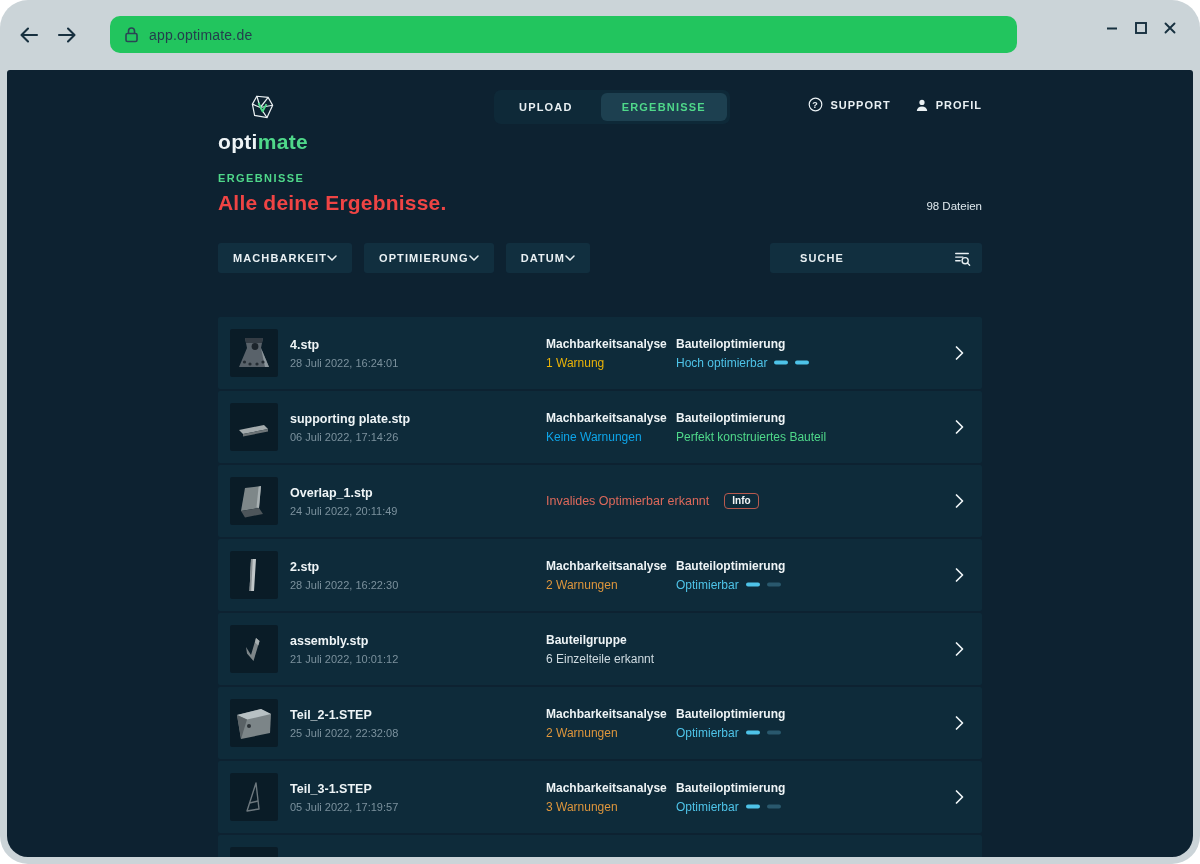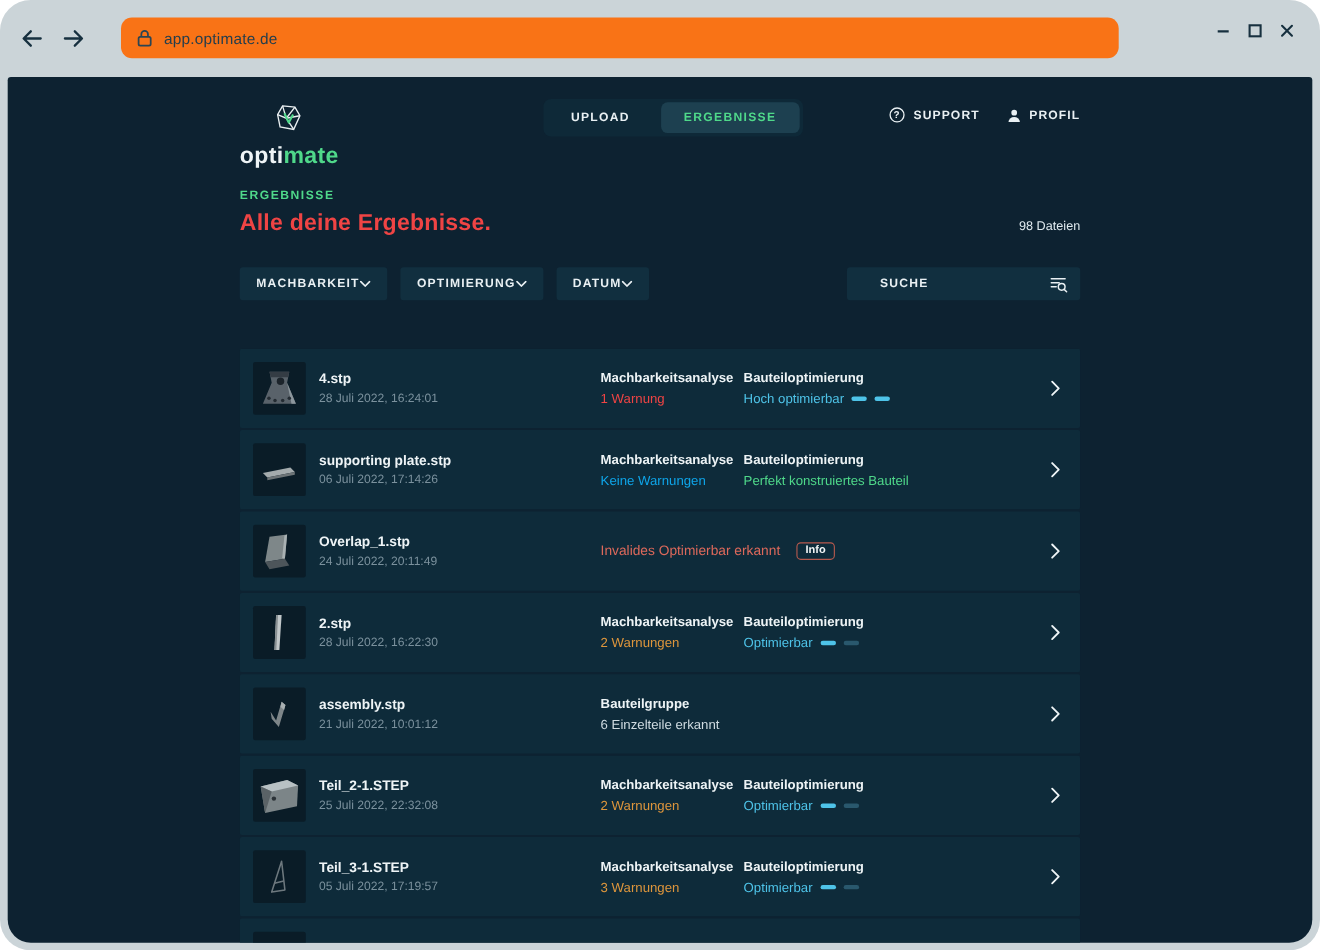--- a/index.html
+++ b/index.html
@@ -9,21 +9,21 @@
   .window { position:relative; width:1200px; height:864px; background:#cbd4d8;
             border-radius:28px; overflow:hidden; }
 
   
   .chrome { position:absolute; top:0; left:0; right:0; height:70px; }
   .nav-btn { position:absolute; top:21px; width:28px; height:28px; background:none; border:none;
              cursor:pointer; color:#17303f; }
   .nav-btn svg { display:block; }
   .btn-back { left:16px; } .btn-fwd { left:54px; }
   .urlbar { position:absolute; left:110px; top:16px; width:907px; height:37px;
-            background:#f97316; border-radius:10px; display:flex; align-items:center;
+            background:#22c55e; border-radius:10px; display:flex; align-items:center;
             padding:0 14px; gap:10px; }
   .url-text { font-size:14px; color:#243e4d; letter-spacing:0.2px; }
   .win-controls { position:absolute; right:22px; top:20px; display:flex; gap:13px; align-items:center; }
   .win-controls span { display:inline-flex; width:16px; height:16px; align-items:center;
                        justify-content:center; cursor:pointer; }
 
   
   .page { position:absolute; top:70px; left:7px; right:7px; bottom:7px;
           background:#0d2231; border-radius:3px 3px 21px 21px; overflow:hidden;
           color:#eef4f6; }
@@ -214,21 +214,21 @@
               <circle cx="20" cy="35" r="1.6" fill="#242c33"></circle>
               <circle cx="27" cy="35" r="1.6" fill="#242c33"></circle>
               <circle cx="33" cy="33" r="1.6" fill="#242c33"></circle>
             </svg></div>
           <div class="file-info">
             <div class="file-name">4.stp</div>
             <div class="file-date">28 Juli 2022, 16:24:01</div>
           </div>
           <div class="col c0">
             <div class="col-label">Machbarkeitsanalyse</div>
-            <div class="col-status" style="color:#ef4444">1 Warnung</div>
+            <div class="col-status" style="color:#eab308">1 Warnung</div>
           </div>
           <div class="col c1">
             <div class="col-label">Bauteiloptimierung</div>
             <div class="col-status" style="color:#4ec3e8">Hoch optimierbar<span class="dash on"></span><span class="dash on"></span></div>
           </div>
           <span class="chevron">
             <svg width="9" height="15" viewBox="0 0 9 15">
               <path d="M1.5 1.5 L7.5 7.5 L1.5 13.5" stroke="#eef4f6" stroke-width="1.7" fill="none" stroke-linecap="round" stroke-linejoin="round"></path>
             </svg>
           </span>

